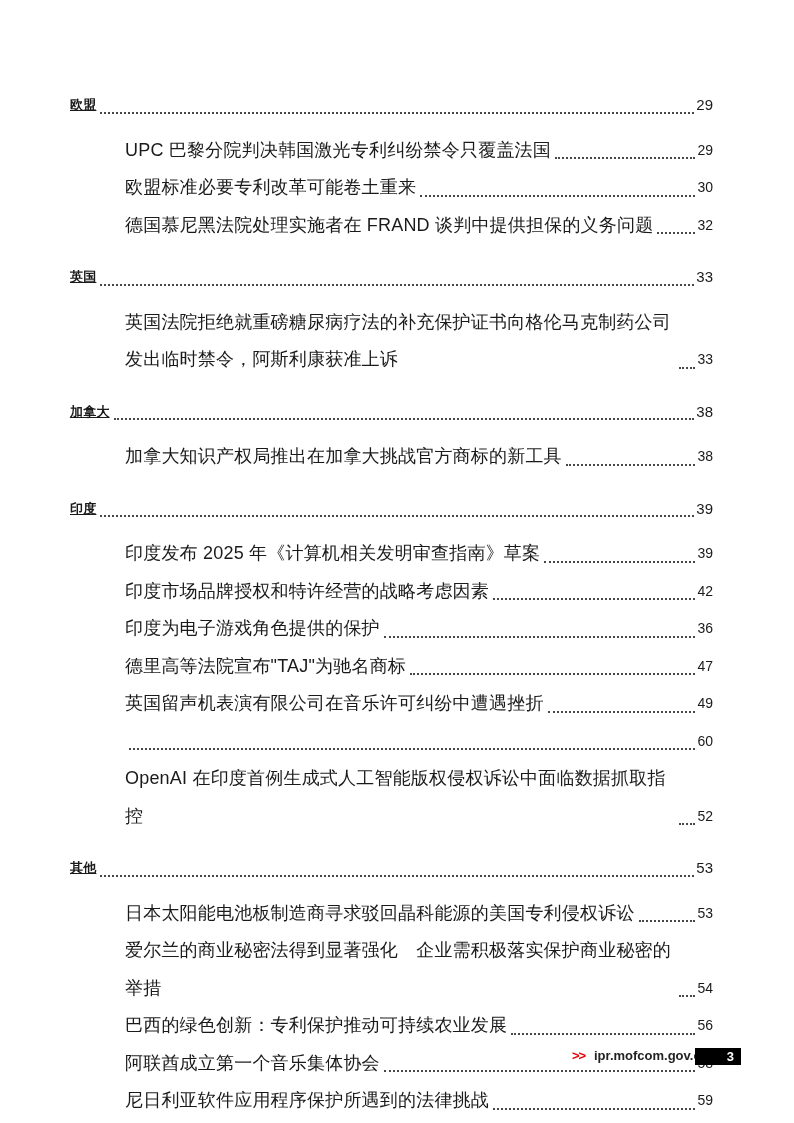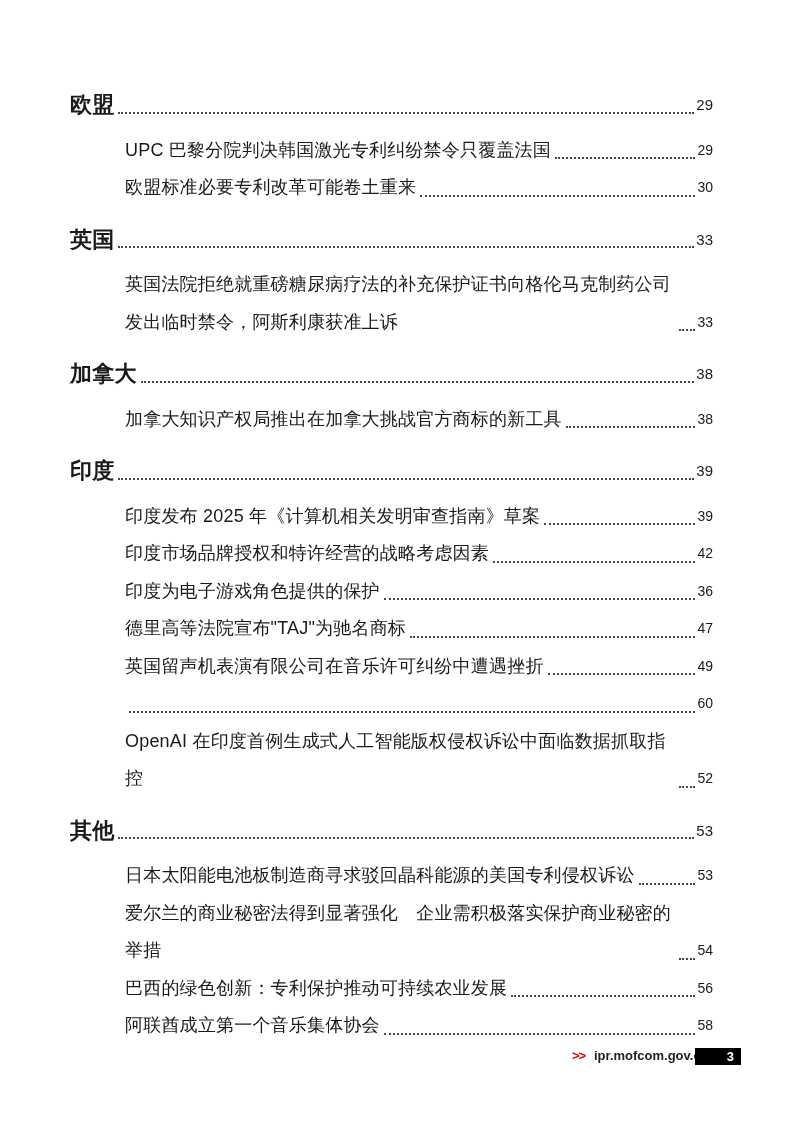--- a/index.html
+++ b/index.html
@@ -38,22 +38,23 @@
     border-bottom: 2px dotted #474747;
     margin: 0 2px 10px 4px;
   }
   .row .pagenum {
     flex: 0 0 auto;
     font-size: 14px;
   }
   .row.heading { margin-top: 14px; margin-bottom: 8px; }
   .row.heading:first-child { margin-top: 0; }
   .row.heading .title {
-    font-size: 22px;
+    font-size: 13px;
     font-weight: bold;
+    text-decoration: underline;
   }
   .row.heading .pagenum { font-size: 15px; }
   .row.item { padding-left: 55px; }
   .row.item .title { font-size: 18px; }
 
   .footer {
     position: absolute;
     top: 1046px;
     left: 0;
     right: 0;
@@ -107,20 +108,25 @@
       <span class="dots"></span>
       <span class="pagenum">29</span>
     </div>
 
     <div class="row item">
       <span class="title">欧盟标准必要专利改革可能卷土重来</span>
       <span class="dots"></span>
       <span class="pagenum">30</span>
     </div>
 
+    <div class="row item">
+      <span class="title">德国慕尼黑法院处理实施者在 FRAND 谈判中提供担保的义务问题</span>
+      <span class="dots"></span>
+      <span class="pagenum">32</span>
+    </div>
 
     <div class="row heading">
       <span class="title">英国</span>
       <span class="dots"></span>
       <span class="pagenum">33</span>
     </div>
 
     <div class="row item">
       <span class="title">英国法院拒绝就重磅糖尿病疗法的补充保护证书向格伦马克制药公司发出临时禁令，阿斯利康获准上诉</span>
       <span class="dots"></span>
@@ -209,20 +215,25 @@
       <span class="dots"></span>
       <span class="pagenum">56</span>
     </div>
 
     <div class="row item">
       <span class="title">阿联酋成立第一个音乐集体协会</span>
       <span class="dots"></span>
       <span class="pagenum">58</span>
     </div>
 
+    <div class="row item">
+      <span class="title">尼日利亚软件应用程序保护所遇到的法律挑战</span>
+      <span class="dots"></span>
+      <span class="pagenum">59</span>
+    </div>
   </div>
 
   <div class="footer">
     <span class="footer-chevrons" style="color: rgb(230, 0, 0);">&gt;&gt;</span>
     <span class="footer-domain">ipr.mofcom.gov.cn</span>
     <span class="footer-badge" style="background: rgb(0, 0, 0); color: rgb(255, 255, 255);">3</span>
   </div>
 
 </div>
 

